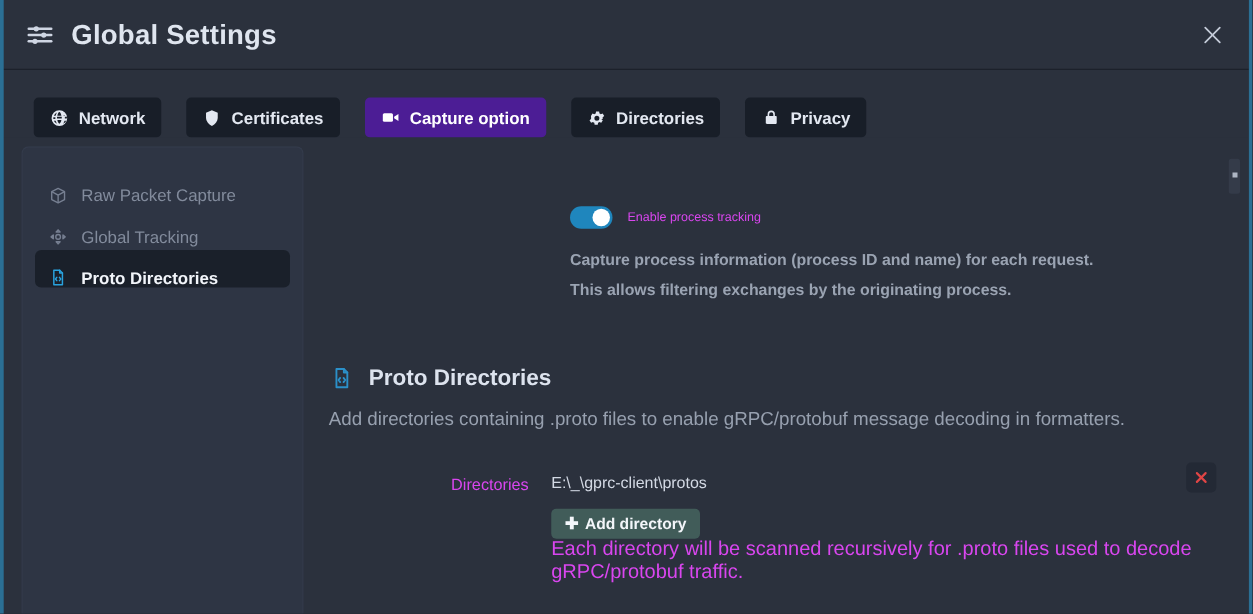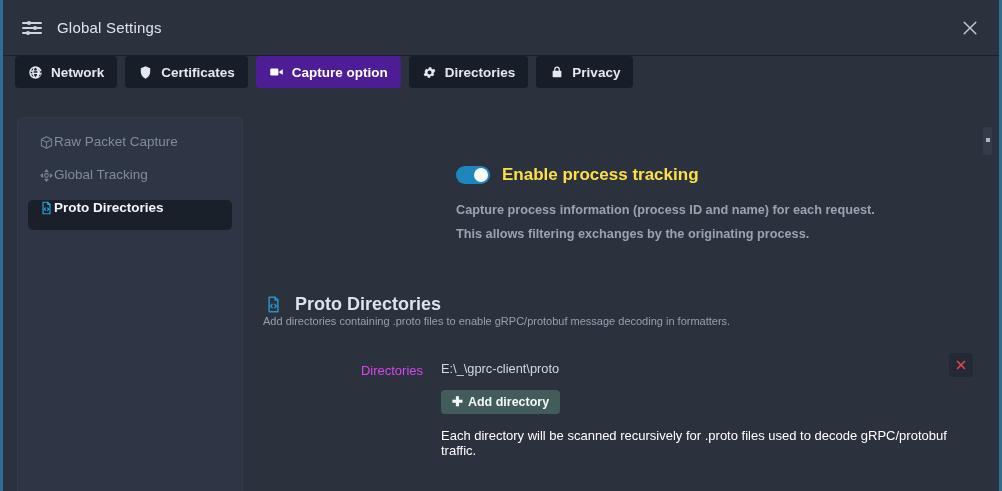--- a/index.html
+++ b/index.html
@@ -35,22 +35,22 @@
   .title-icon {
     width: 26px;
     height: 26px;
     margin-right: 12px;
     display: flex;
     align-items: center;
     justify-content: center;
     color: #cfd6e3;
   }
   .title-text {
-    font-size: 15px;
-    font-weight: normal;
+    font-size: 22px;
+    font-weight: bold;
     color: #dfe5ef;
     letter-spacing: .2px;
   }
   .close-btn {
     position: absolute;
     right: 14px;
     top: 50%;
     transform: translateY(-50%);
     width: 30px;
     height: 30px;
@@ -59,23 +59,23 @@
     justify-content: center;
     color: #c3cad7;
     cursor: pointer;
   }
 
   
   .tabbar {
     height: 54px;
     background: #2b313d;
     display: flex;
-    align-items: flex-start;
-    gap: 8px;
-    padding: 0 12px;
+    align-items: flex-end;
+    gap: 20px;
+    padding: 0 24px;
   }
   .tab {
     display: flex;
     align-items: center;
     gap: 8px;
     height: 32px;
     padding: 0 13px;
     border-radius: 4px;
     background: #181e28;
     color: #e3e8f1;
@@ -112,21 +112,22 @@
     margin-left: 14px;
     margin-top: 7px;
     background: #2e3544;
     border: 1px solid #343c4c;
     border-bottom: none;
     border-radius: 6px 6px 0 0;
     padding: 16px 10px 0 10px;
   }
   .side-item {
     display: flex;
-    align-items: flex-start;
+    align-items: flex-end;
+    gap: 11px;
     height: 30px;
     padding: 0 10px;
     margin-bottom: 3px;
     border-radius: 5px;
     font-size: 13.5px;
     color: #828b9c;
     cursor: pointer;
     white-space: nowrap;
   }
   .side-item .sico {
@@ -173,23 +174,23 @@
   .switch .knob {
     position: absolute;
     top: 2px;
     right: 2px;
     width: 14px;
     height: 14px;
     border-radius: 50%;
     background: #ffffff;
   }
   .toggle-label {
-    font-size: 17px;
-    font-weight: bold;
-    color: #fde047;
+    font-size: 10px;
+    font-weight: normal;
+    color: #d946ef;
   }
 
   .toggle-desc {
     margin-top: 14px;
     padding-left: 213px;
     padding-right: 60px;
     font-size: 12.7px;
     line-height: 1.85;
     color: #9aa3b2;
     max-width: 700px;
@@ -210,23 +211,23 @@
     align-items: center;
     justify-content: center;
     color: #2b90c9;
   }
   .section-title {
     font-size: 18px;
     font-weight: bold;
     color: #dde3ee;
   }
   .section-desc {
-    margin-top: 0;
+    margin-top: 14px;
     padding-left: 20px;
-    font-size: 11px;
+    font-size: 15px;
     color: #97a0af;
   }
 
   .field-row {
     display: flex;
     margin-top: 34px;
     padding-left: 20px;
     padding-right: 26px;
     position: relative;
   }
@@ -256,23 +257,23 @@
     background: #415c59;
     color: #f3f6fa;
     font-size: 12.5px;
     font-weight: bold;
     cursor: pointer;
     border: none;
     font-family: "Liberation Sans", sans-serif;
   }
   .add-btn .plus { font-size: 13px; line-height: 1; }
   .field-note {
-    margin-top: 14px;
-    font-size: 13px;
-    color: #ffffff;
+    margin-top: 0;
+    font-size: 16px;
+    color: #d946ef;
   }
   .del-btn {
     position: absolute;
     right: 26px;
     top: -8px;
     width: 24px;
     height: 24px;
     border-radius: 4px;
     background: #232935;
     color: #e04545;
@@ -451,21 +452,21 @@
           </svg>
         </span>
         <span class="section-title">Proto Directories</span>
       </div>
 
       <div class="section-desc">Add directories containing .proto files to enable gRPC/protobuf message decoding in formatters.</div>
 
       <div class="field-row">
         <div class="field-label">Directories</div>
         <div class="field-body">
-          <div class="dir-path">E:\_\gprc-client\proto</div>
+          <div class="dir-path">E:\_\gprc-client\protos</div>
           <button class="add-btn">
             <span class="plus">✚</span>
             <span>Add directory</span>
           </button>
           <div class="field-note">Each directory will be scanned recursively for .proto files used to decode gRPC/protobuf traffic.</div>
         </div>
         <div class="del-btn">
           <svg width="12" height="12" viewBox="0 0 24 24" fill="none" stroke="currentColor" stroke-width="3.4" stroke-linecap="round">
             <line x1="5" y1="5" x2="19" y2="19"></line>
             <line x1="19" y1="5" x2="5" y2="19"></line>

